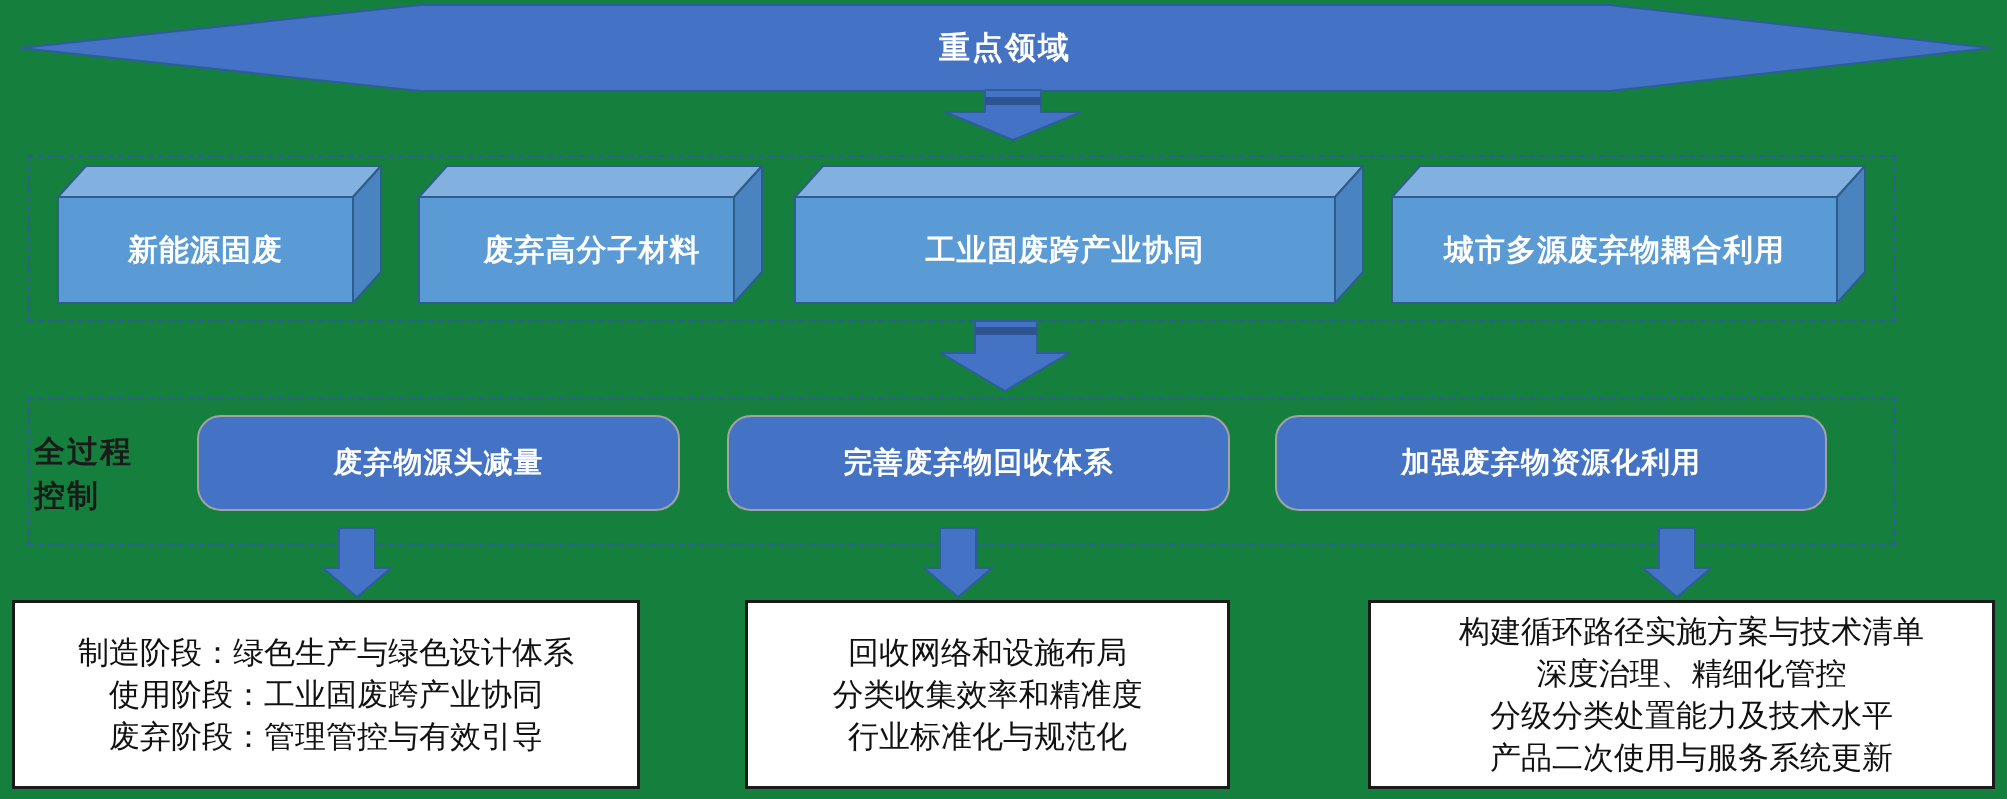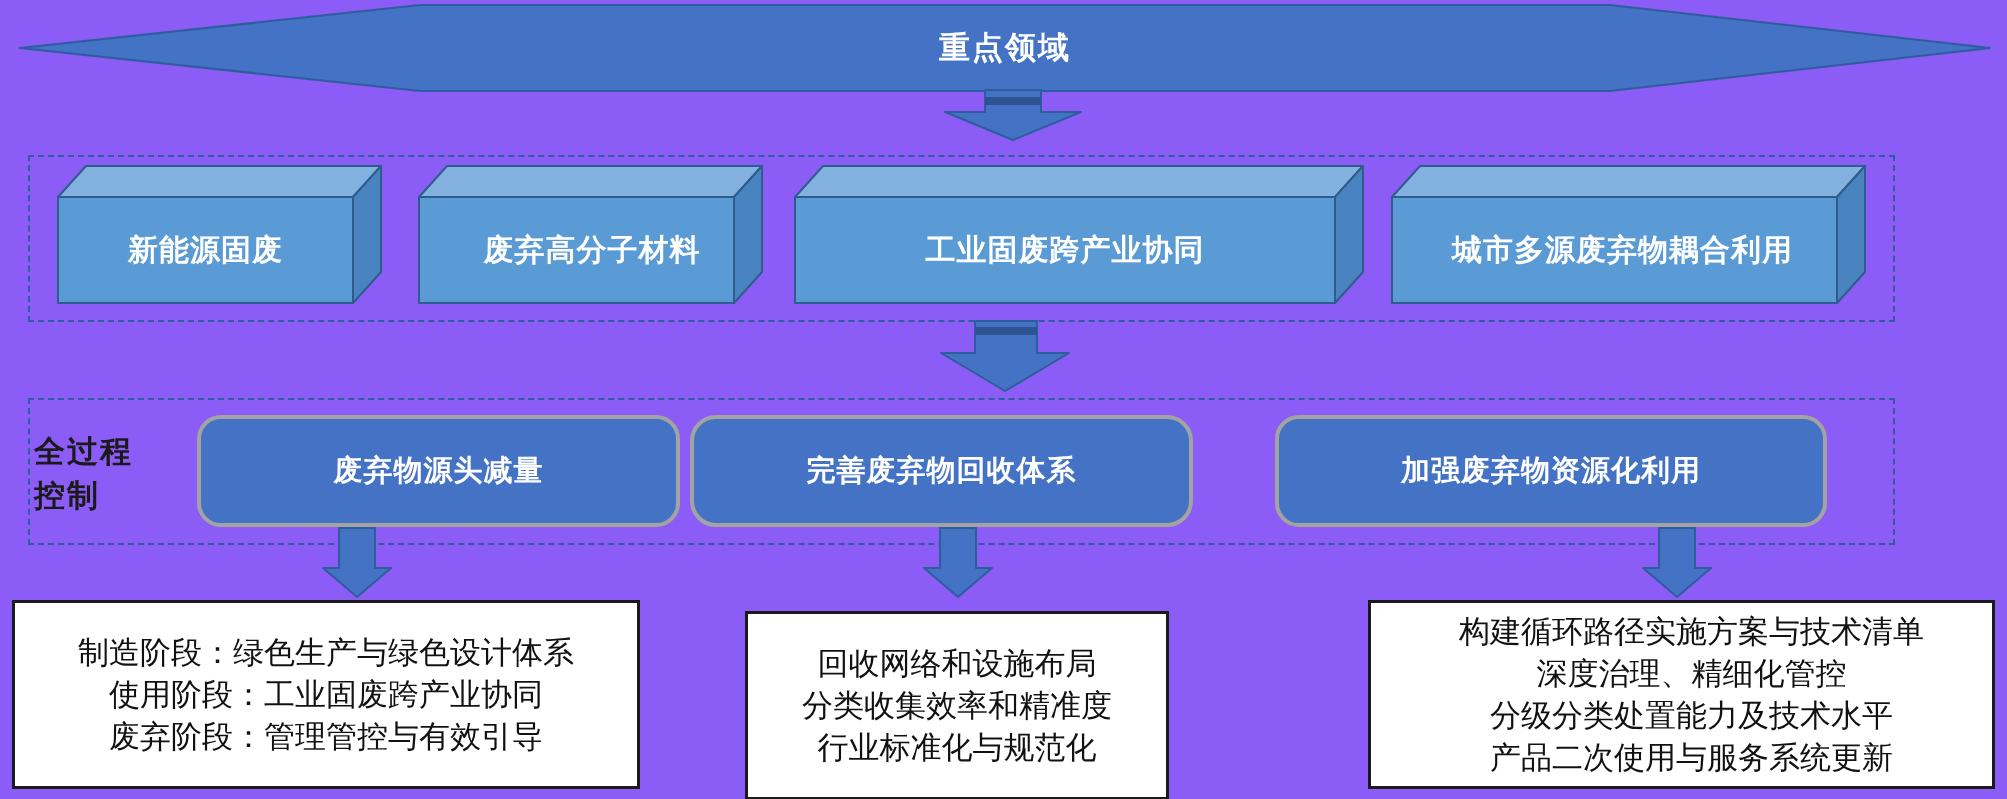--- a/index.html
+++ b/index.html
@@ -1,19 +1,19 @@
 <!DOCTYPE html>
 <html><head>
 <meta charset="utf-8">
 <style>
   html,body{margin:0;padding:0;background:#ffffff;}
   .canvas{
     position:relative;
     width:2007px;height:799px;
-    background:#8b5cf6;
+    background:#15803d;
     font-family:"Liberation Serif","DejaVu Serif",serif;
     overflow:hidden;
   }
   .shape-layer{position:absolute;left:0;top:0;z-index:2;}
   .blue-shape{fill:#4472C4;stroke:#2E5D9E;stroke-width:2;stroke-linejoin:round;}
   .band{fill:#2D5391;stroke:none;}
   .cube-front{fill:#5B9BD5;stroke:#2E5D8C;stroke-width:2;stroke-linejoin:round;}
   .cube-top{fill:#83B1DF;stroke:#2E5D8C;stroke-width:2;stroke-linejoin:round;}
   .cube-side{fill:#4A84C0;stroke:#2E5D8C;stroke-width:2;stroke-linejoin:round;}
   .dashed-container{
@@ -33,22 +33,22 @@
     display:flex;align-items:center;justify-content:center;
     color:#ffffff;font-size:30px;font-weight:bold;letter-spacing:1px;
   }
   .process-label{
     left:34px;top:430px;width:144px;
     text-align:left;color:#1a1a1a;
     font-size:31px;font-weight:bold;line-height:44px;letter-spacing:2px;
   }
   .stage-pill{
     position:absolute;z-index:3;
-    top:415px;height:112px;
-    background:#4472C4;border:4px solid #a3a3a3;border-radius:24px;
+    top:415px;height:96px;
+    background:#4472C4;border:2px solid #a3a3a3;border-radius:24px;
     box-sizing:border-box;
     display:flex;align-items:center;justify-content:center;
     color:#ffffff;font-size:29px;font-weight:bold;letter-spacing:1px;
   }
   .detail-box{
     position:absolute;z-index:3;
     top:600px;height:189px;
     background:#ffffff;border:3px solid #1a1a1a;
     box-sizing:border-box;
     display:flex;flex-direction:column;align-items:center;justify-content:center;
@@ -105,37 +105,37 @@
     <polygon class="blue-shape" points="339,528 375,528 375,568 391,568 357,597 323,568 339,568" fill="#4472C4"></polygon>
     <polygon class="blue-shape" points="940,528 976,528 976,568 992,568 958,597 924,568 940,568" fill="#4472C4"></polygon>
     <polygon class="blue-shape" points="1659,528 1695,528 1695,568 1711,568 1677,597 1643,568 1659,568" fill="#4472C4"></polygon>
   </svg>
 
   <div class="txt banner-label">重点领域</div>
 
   <div class="txt cube-label" style="left:58px;width:295px;border-radius:20px;">新能源固废</div>
   <div class="txt cube-label" style="left:419px;width:346px;">废弃高分子材料</div>
   <div class="txt cube-label" style="left:795px;width:540px;">工业固废跨产业协同</div>
-  <div class="txt cube-label" style="left:1392px;width:445px;padding-left:8px;">城市多源废弃物耦合利用</div>
+  <div class="txt cube-label" style="left:1392px;width:445px;">城市多源废弃物耦合利用</div>
 
   <div class="txt process-label">
     <div>全过程</div>
     <div>控制</div>
   </div>
 
   <div class="stage-pill" style="left:197px;width:483px;">废弃物源头减量</div>
-  <div class="stage-pill" style="left:690px;width:503px;border-radius:26px;">完善废弃物回收体系</div>
+  <div class="stage-pill" style="left:727px;width:503px;">完善废弃物回收体系</div>
   <div class="stage-pill" style="left:1275px;width:552px;">加强废弃物资源化利用</div>
 
   <div class="detail-box" style="left:12px;width:628px;">
     <div>制造阶段：绿色生产与绿色设计体系</div>
     <div>使用阶段：工业固废跨产业协同</div>
     <div>废弃阶段：管理管控与有效引导</div>
   </div>
-  <div class="detail-box" style="left:745px;width:424px;margin-top:11px;">
+  <div class="detail-box" style="left:745px;width:485px;">
     <div>回收网络和设施布局</div>
     <div>分类收集效率和精准度</div>
     <div>行业标准化与规范化</div>
   </div>
   <div class="detail-box" style="left:1368px;width:627px;padding-left:20px;">
     <div>构建循环路径实施方案与技术清单</div>
     <div>深度治理、精细化管控</div>
     <div>分级分类处置能力及技术水平</div>
     <div>产品二次使用与服务系统更新</div>
   </div>

